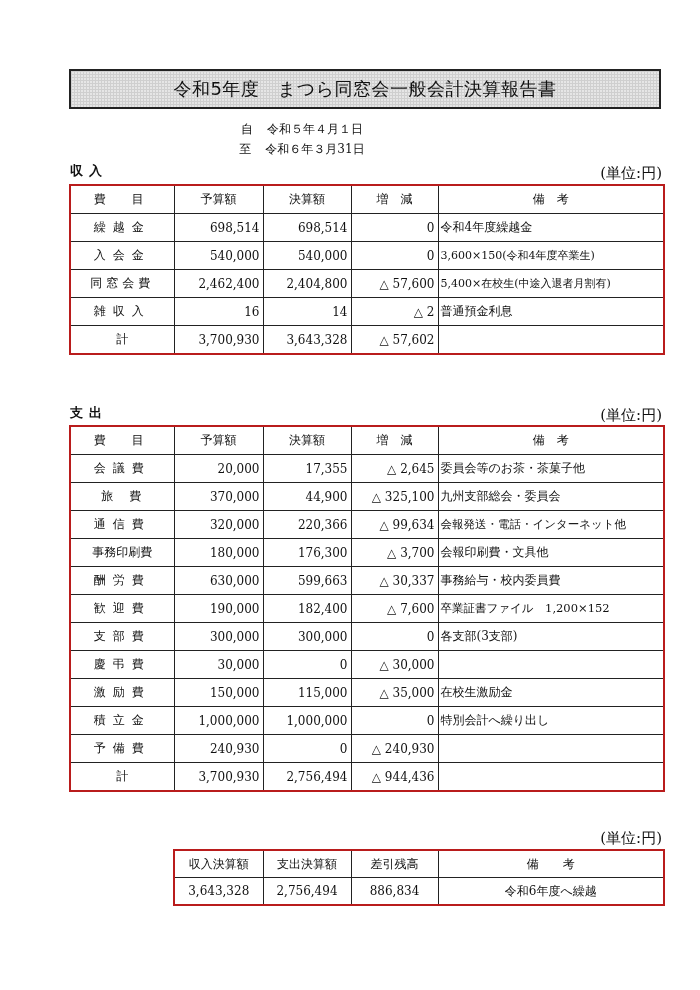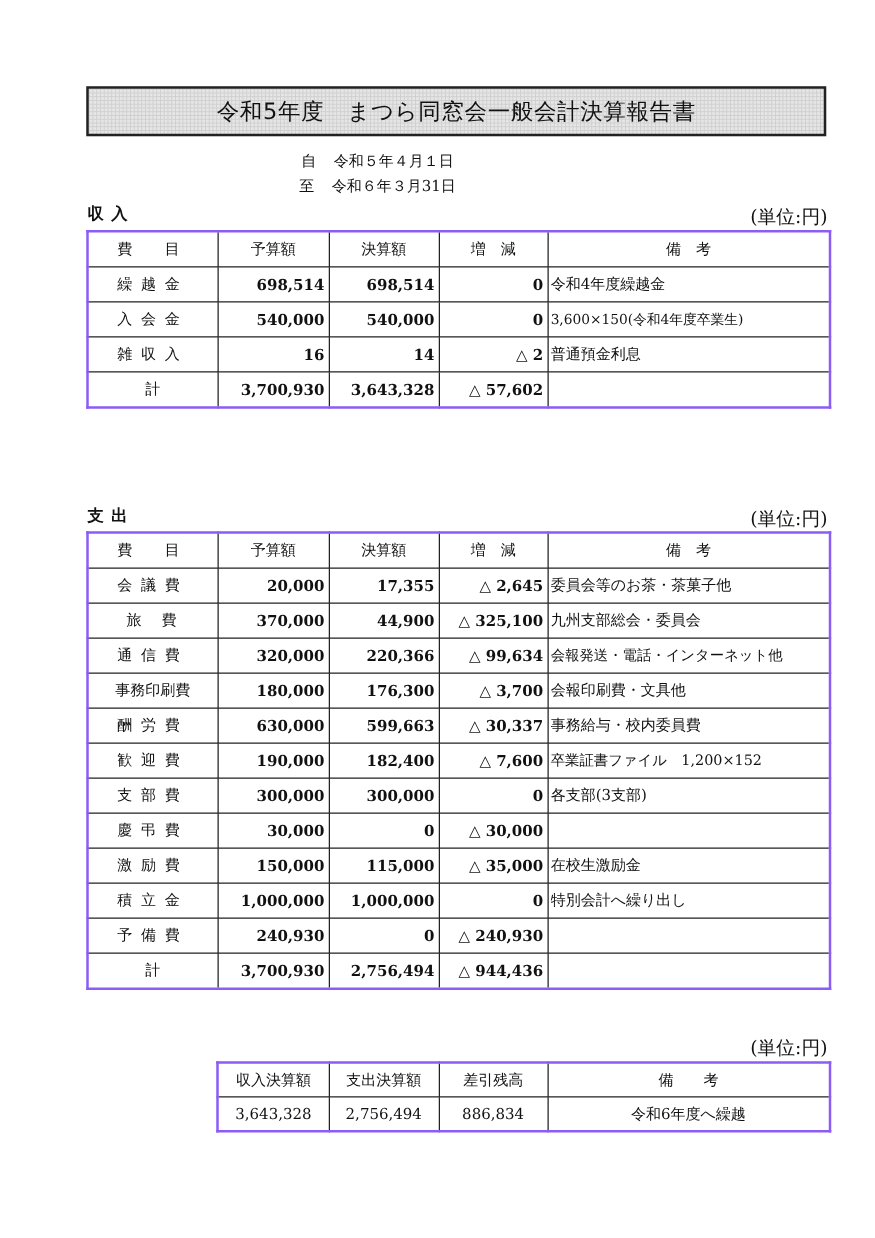--- a/index.html
+++ b/index.html
@@ -15,24 +15,24 @@
     display:flex; align-items:center; justify-content:center;
     font-family:"DejaVu Sans","Liberation Sans",sans-serif; font-size:18px; letter-spacing:0.5px;margin-top:15px;
   }
   .period { position:absolute; left:0; width:604px; text-align:center; font-size:12px; }
   .period span { display:inline-block; }
   .period .lbl { margin-right:14px; }
   .sec-title { position:absolute; left:70px; font-family:Liberation Serif, serif; font-weight:bold; font-size:13px; letter-spacing:6px; }
   .unit { position:absolute; right:38px; font-size:15px; }
   table { position:absolute; border-collapse:collapse; font-size:12px; }
   td, th { border:1px solid #222; height:27px; padding:0 3px; font-weight:normal; }
-  table { border:2px solid #8b5cf6; }
+  table { border:2px solid #b91c1c; }
   th { text-align:center; }
   .c-name { text-align:center; letter-spacing:7px; }
-  .num { text-align:right;font-weight:bold; }
+  .num { text-align:right; }
   .note { text-align:left; padding-left:2px; }
   .center { text-align:center; }
   .main-table col.c1 { width:104px; }
   .main-table col.c2 { width:89px; }
   .main-table col.c3 { width:88px; }
   .main-table col.c4 { width:87px; }
   .main-table col.c5 { width:226px; }
   .sum-table col.s1 { width:89px; }
   .sum-table col.s2 { width:88px; }
   .sum-table col.s3 { width:87px; }
@@ -80,20 +80,27 @@
       <td class="note">令和4年度繰越金</td>
     </tr>
     <tr>
       <td class="c-name">入会金</td>
       <td class="num">540,000</td>
       <td class="num">540,000</td>
       <td class="num">0</td>
       <td class="note" style="font-size:11px;">3,600×150(令和4年度卒業生)</td>
     </tr>
     <tr>
+      <td class="c-name" style="letter-spacing:4px;">同窓会費</td>
+      <td class="num">2,462,400</td>
+      <td class="num">2,404,800</td>
+      <td class="num">△ 57,600</td>
+      <td class="note" style="font-size:11px;">5,400×在校生(中途入退者月割有)</td>
+    </tr>
+    <tr>
       <td class="c-name">雑収入</td>
       <td class="num">16</td>
       <td class="num">14</td>
       <td class="num">△ 2</td>
       <td class="note">普通預金利息</td>
     </tr>
     <tr>
       <td class="center">計</td>
       <td class="num">3,700,930</td>
       <td class="num">3,643,328</td>

